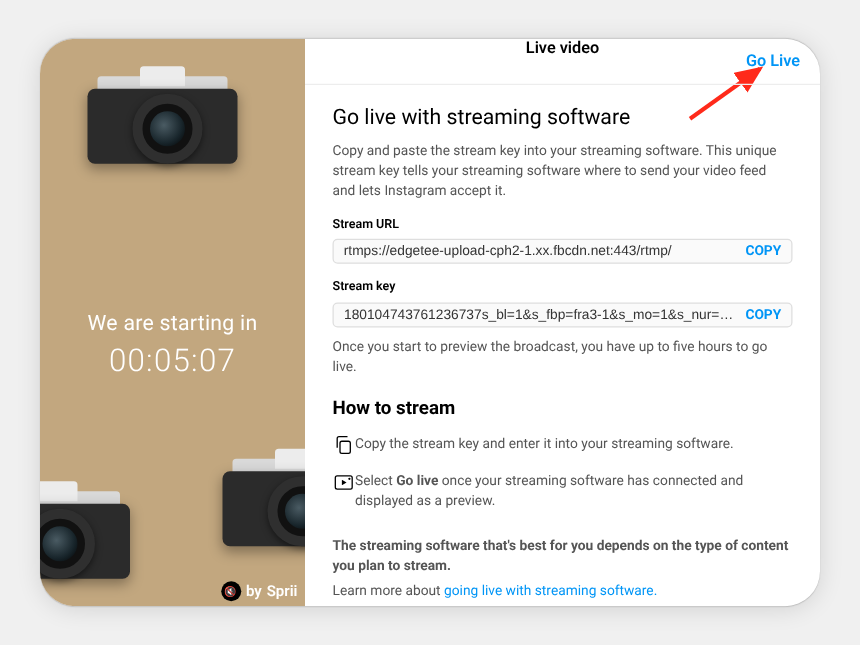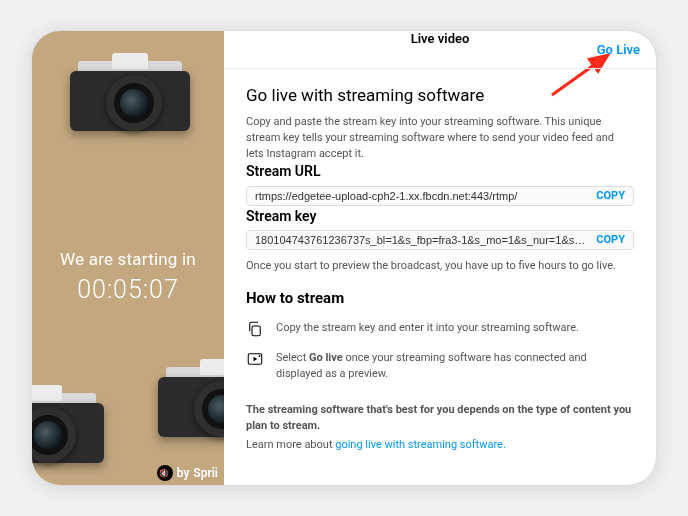--- a/index.html
+++ b/index.html
@@ -12,21 +12,21 @@
     .card {
       width:624px; height:454px;
       background:#fff;
       border-radius:28px;
       box-shadow:0 2px 20px rgba(0,0,0,0.12),0 0 1px rgba(0,0,0,0.2);
       overflow:hidden;
       display:flex;
       position:relative;
     }
     .preview {
-      width:192px; flex:none;
+      width:212px; flex:none;
       background:#c2a77f;
       position:relative;
       overflow:hidden;
       color:#fff;
       font-family:inherit;
     }
     .camera {
       position:absolute; width:130px; height:90px;
     }
     .cam1 { top:22px; left:38px; }
@@ -56,35 +56,35 @@
       cursor:pointer;
     }
     .content {
       padding:14px 22px 12px 22px;
       overflow:auto;
       font-size:11px; color:#555;
       line-height:1.45;
     }
     .h1 { font-size:17px; font-weight:400; color:#000; margin-bottom:6px; }
     .h2 { font-size:15px; font-weight:700; color:#000; margin:14px 0 10px; }
-    .label { font-size:14px; font-weight:600; color:#000; margin:0 0 4px; }
+    .label { font-size:10px; font-weight:600; color:#000; margin:12px 0 4px; }
     .field {
       display:flex; align-items:center;
       border:1px solid #dedede; border-radius:4px;
       background:#fafafa;
       height:20px; padding:0 8px;
     }
     .field input {
       flex:1; border:none; background:transparent; outline:none;
       font-size:11px; color:#333; min-width:0;
       text-overflow:ellipsis;
     }
     .copy { color:#0095f6; font-size:11px; font-weight:700; cursor:pointer; padding-left:8px; flex:none; }
     .note { margin-top:8px; }
-    .steps .row { display:flex; gap:12px; margin-bottom:12px; align-items:flex-start; }
+    .steps .row { display:flex; margin-bottom:12px; align-items:flex-start; }
     .ico { width:18px; height:18px; flex:none; display:flex; align-items:center; justify-content:center; }
     .ico svg { width:18px; height:18px; stroke:#000; fill:none; stroke-width:1.4; }
     .link { color:#0095f6; cursor:pointer; }
     .arrow {
       position:absolute; top:12px; right:32px; pointer-events:none;
     }
   </style>
 </head>
 <body>
 

